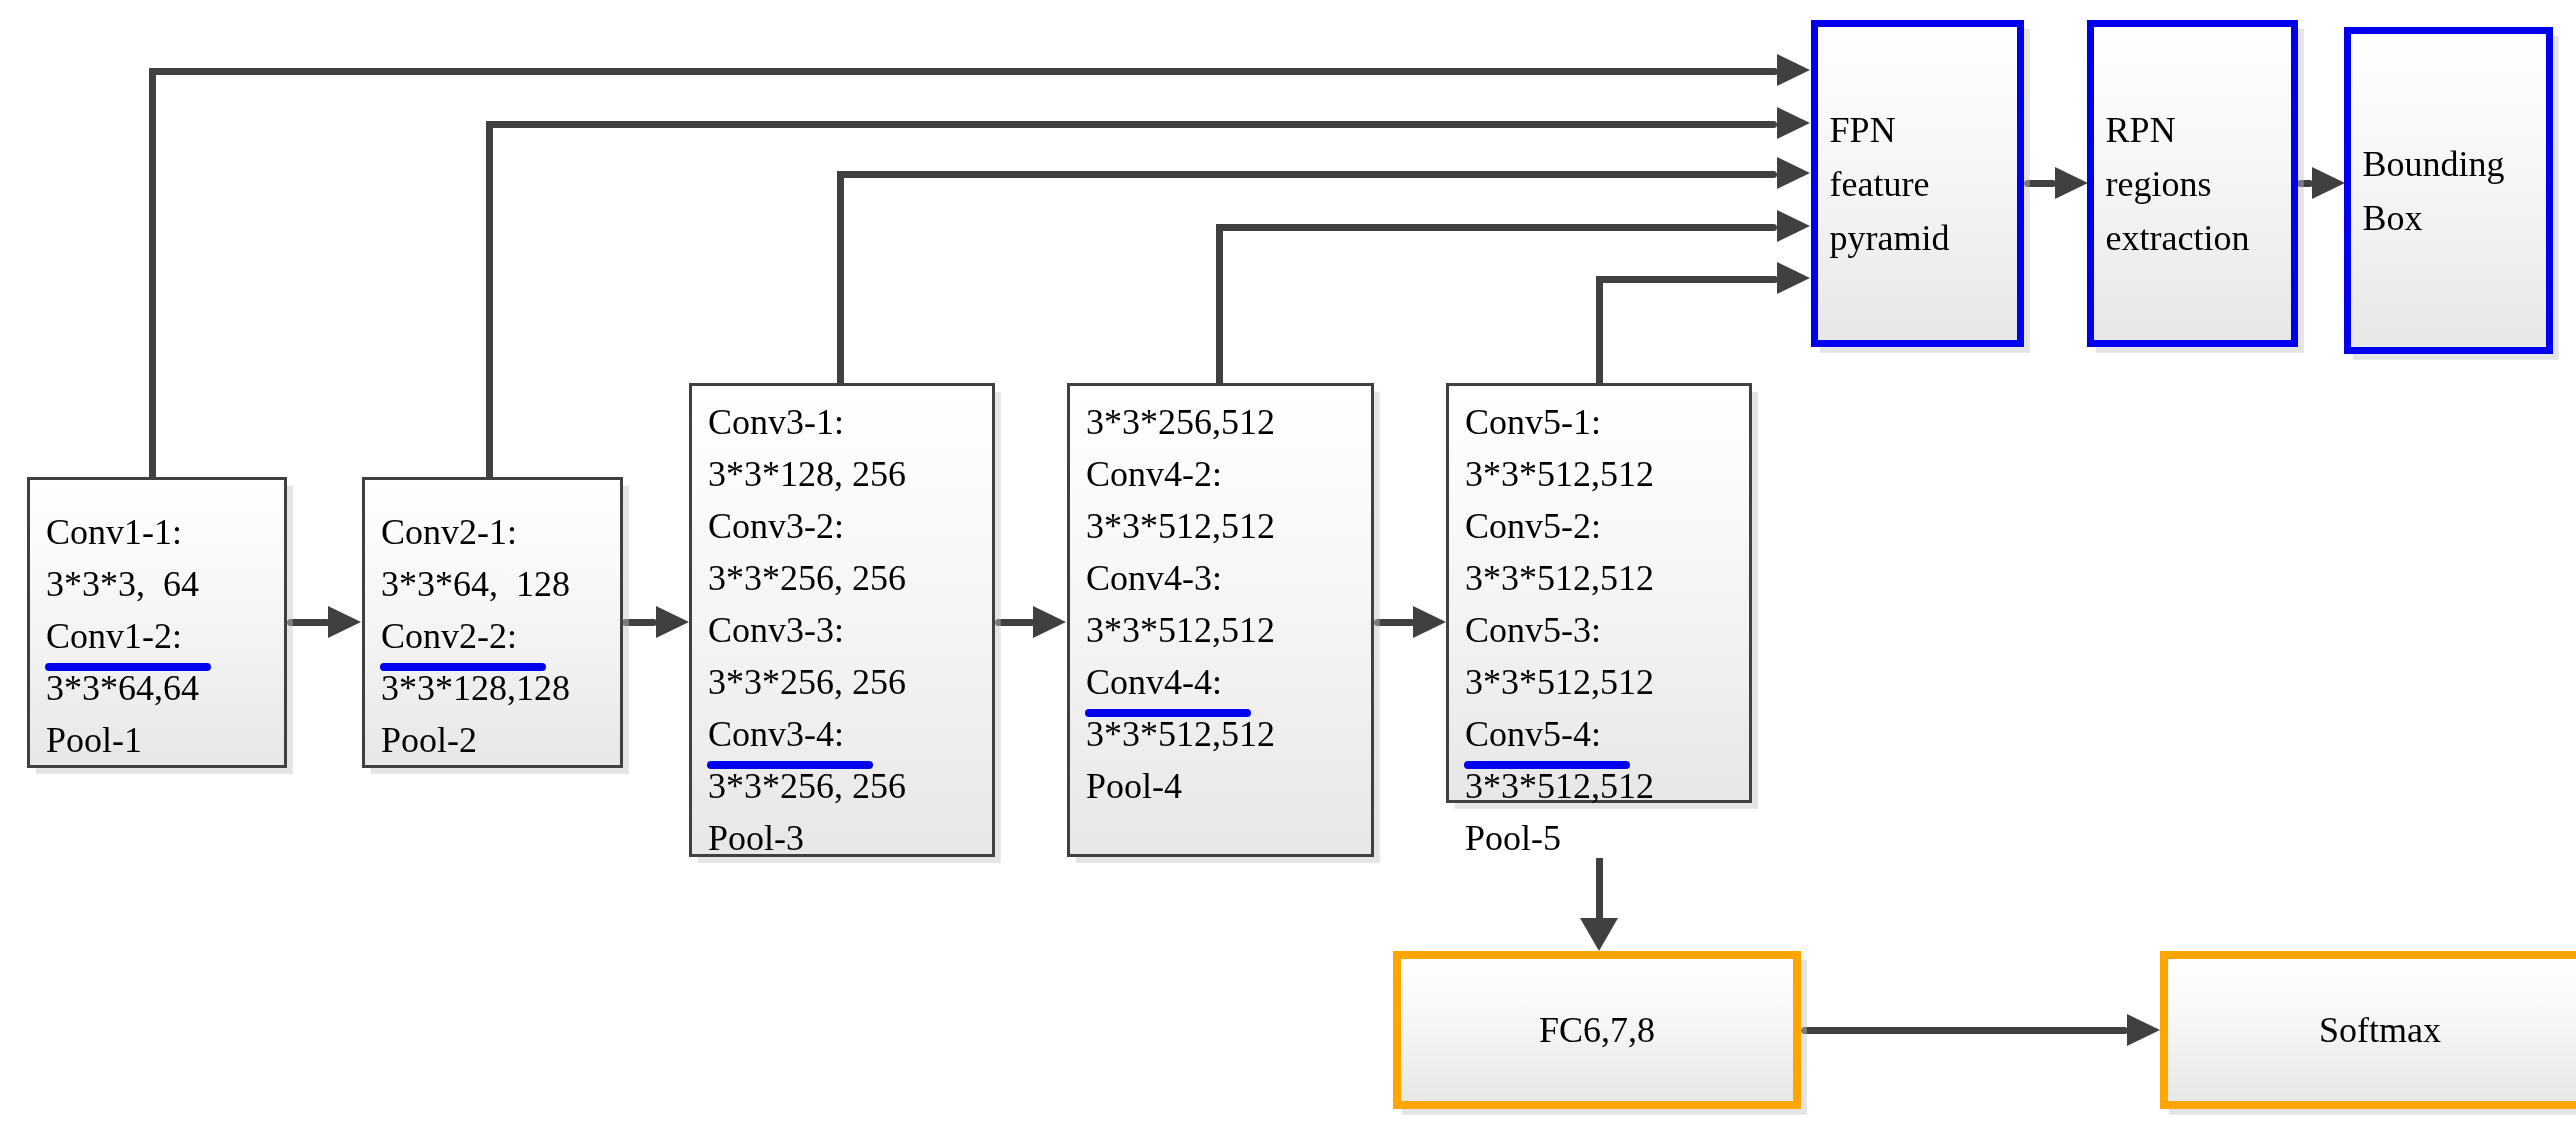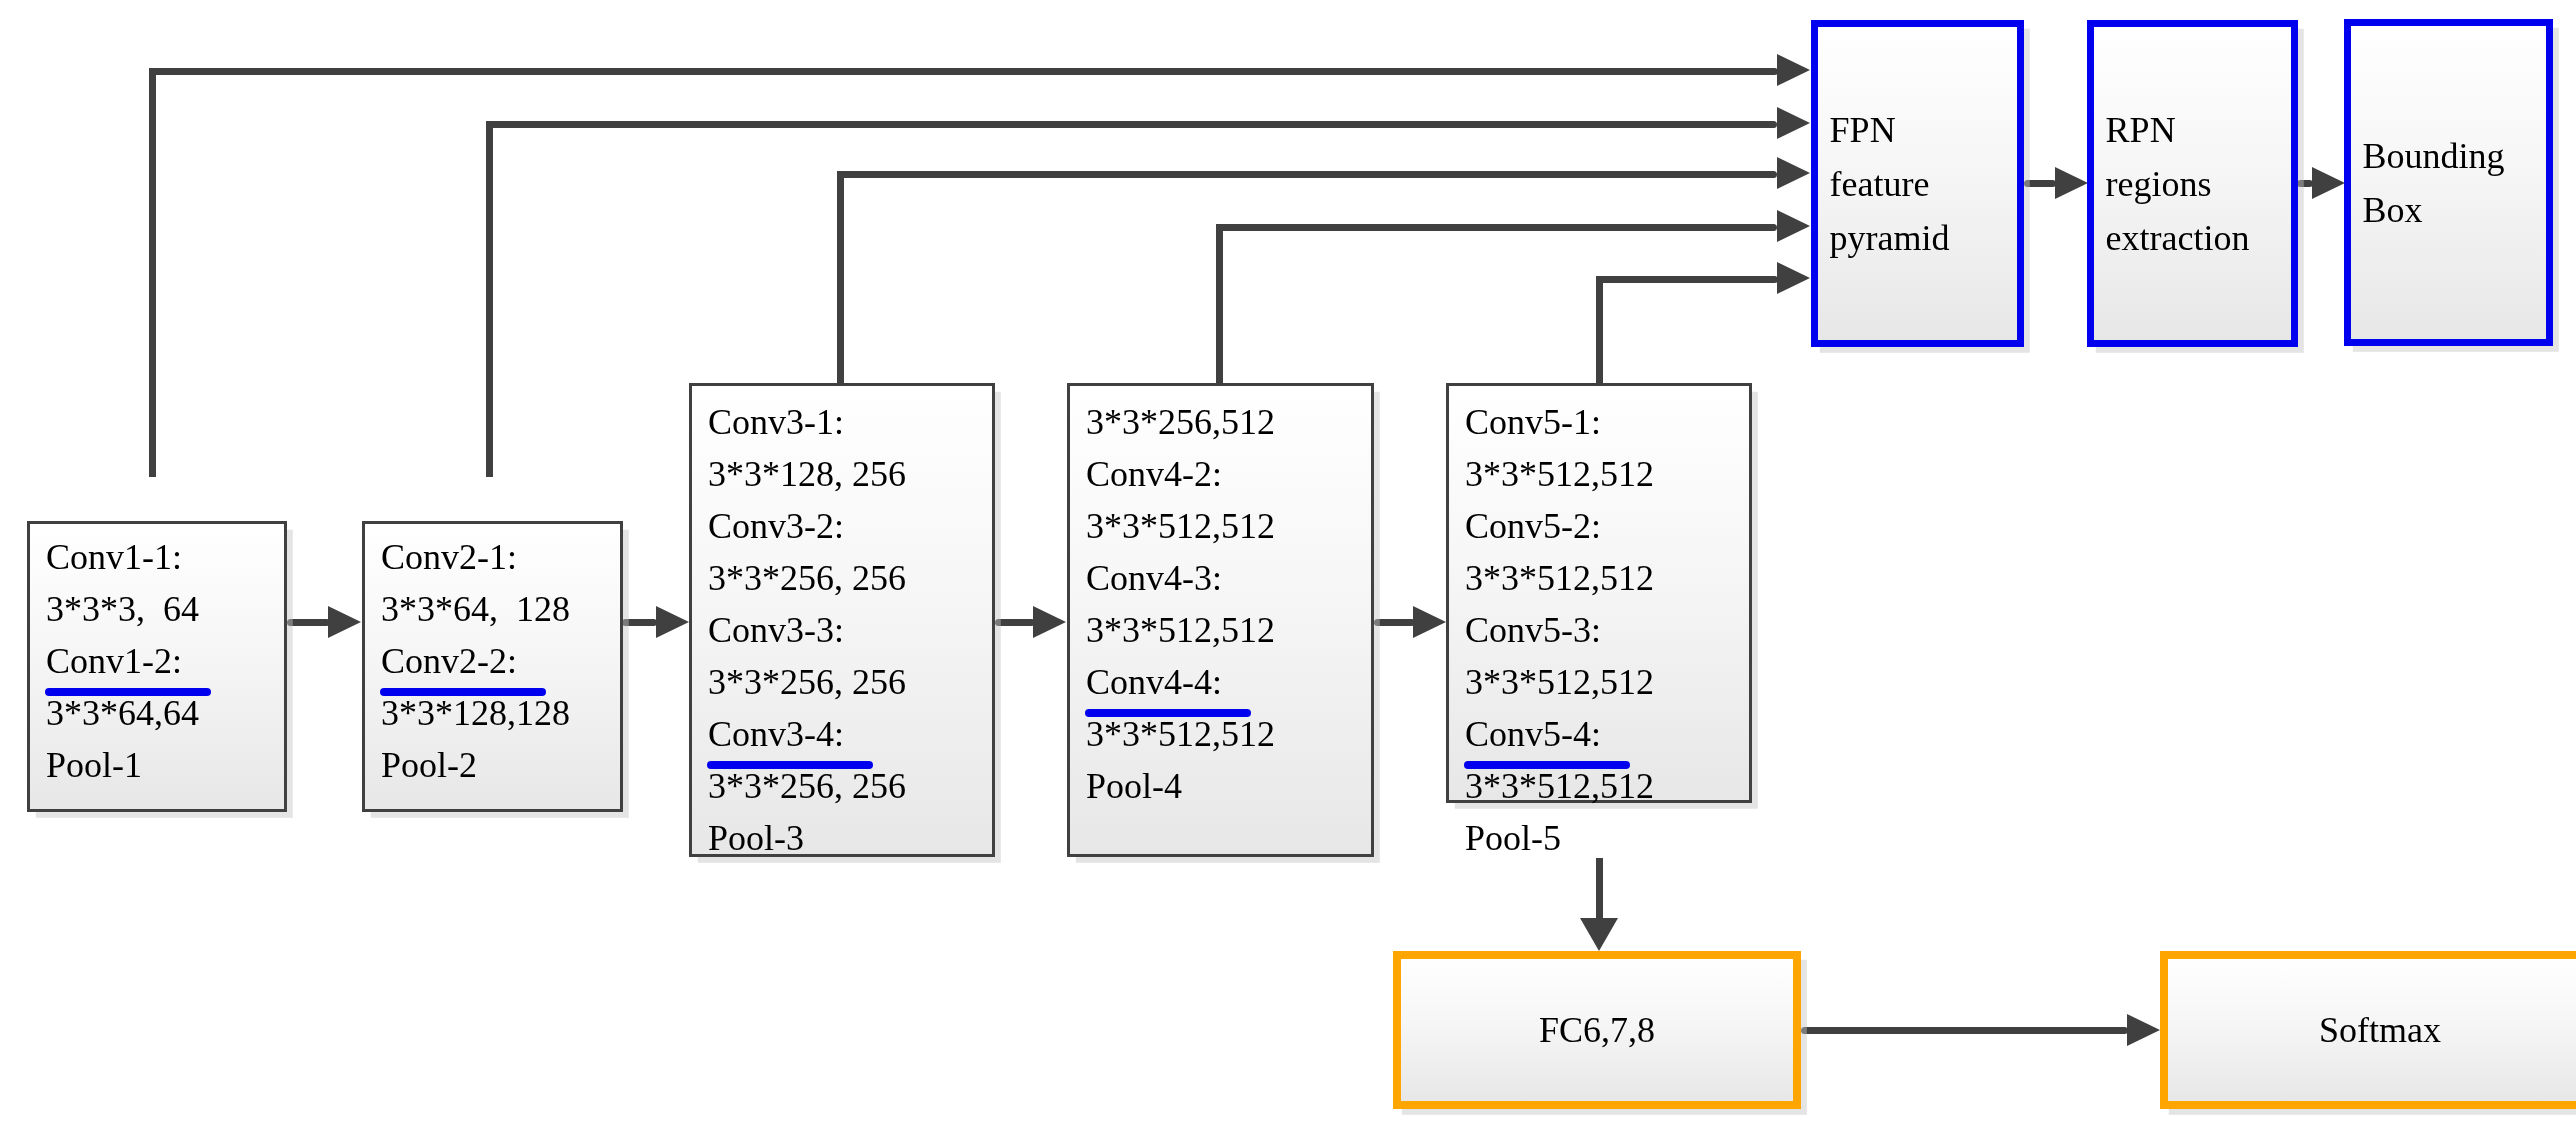--- a/index.html
+++ b/index.html
@@ -15,21 +15,21 @@
     position:absolute;
     box-sizing:border-box;
     background:linear-gradient(180deg,#ffffff 0%,#f6f6f6 45%,#e7e7e7 100%);
     box-shadow:7.3px 7.3px 0 -1.5px rgba(195,195,195,0.45);
   }
   .conv{
     border:3.6px solid #404040;
     font-size:36px;
     padding-left:16px;
   }
-  .conv.short{padding-top:7px;margin-top:44px;}
+  .conv.short{padding-top:26px;}
   .conv.short .line{height:52px;line-height:52px;}
   .conv.tall{padding-top:10px;}
   .conv.tall .line{height:52px;line-height:52px;}
   .line{white-space:pre;}
   .ul{position:relative;display:inline-block;text-align:center;}
   .ul::after{
     content:"";
     position:absolute;
     left:-1.5px;right:-29px;bottom:-9.4px;
     height:8px;border-radius:4.4px;
@@ -161,21 +161,21 @@
     <div class="line"><span>feature</span></div>
     <div class="line"><span>pyramid</span></div>
   </div>
 
   <div class="box head" style="left:2087px;top:20.3px;width:211px;height:327px">
     <div class="line"><span>RPN</span></div>
     <div class="line"><span>regions</span></div>
     <div class="line"><span>extraction</span></div>
   </div>
 
-  <div class="box head" style="left:2344px;top:19px;width:209px;height:327px">
+  <div class="box head" style="left:2344px;top:27px;width:209px;height:327px">
     <div class="line"><span>Bounding</span></div>
     <div class="line"><span>Box</span></div>
   </div>
 
   <div class="box out" style="left:1393px;top:951px;width:408px;height:158px">
     <span>FC6,7,8</span>
   </div>
 
   <div class="box out" style="left:2160px;top:951px;width:440px;height:158px">
     <span>Softmax</span>

